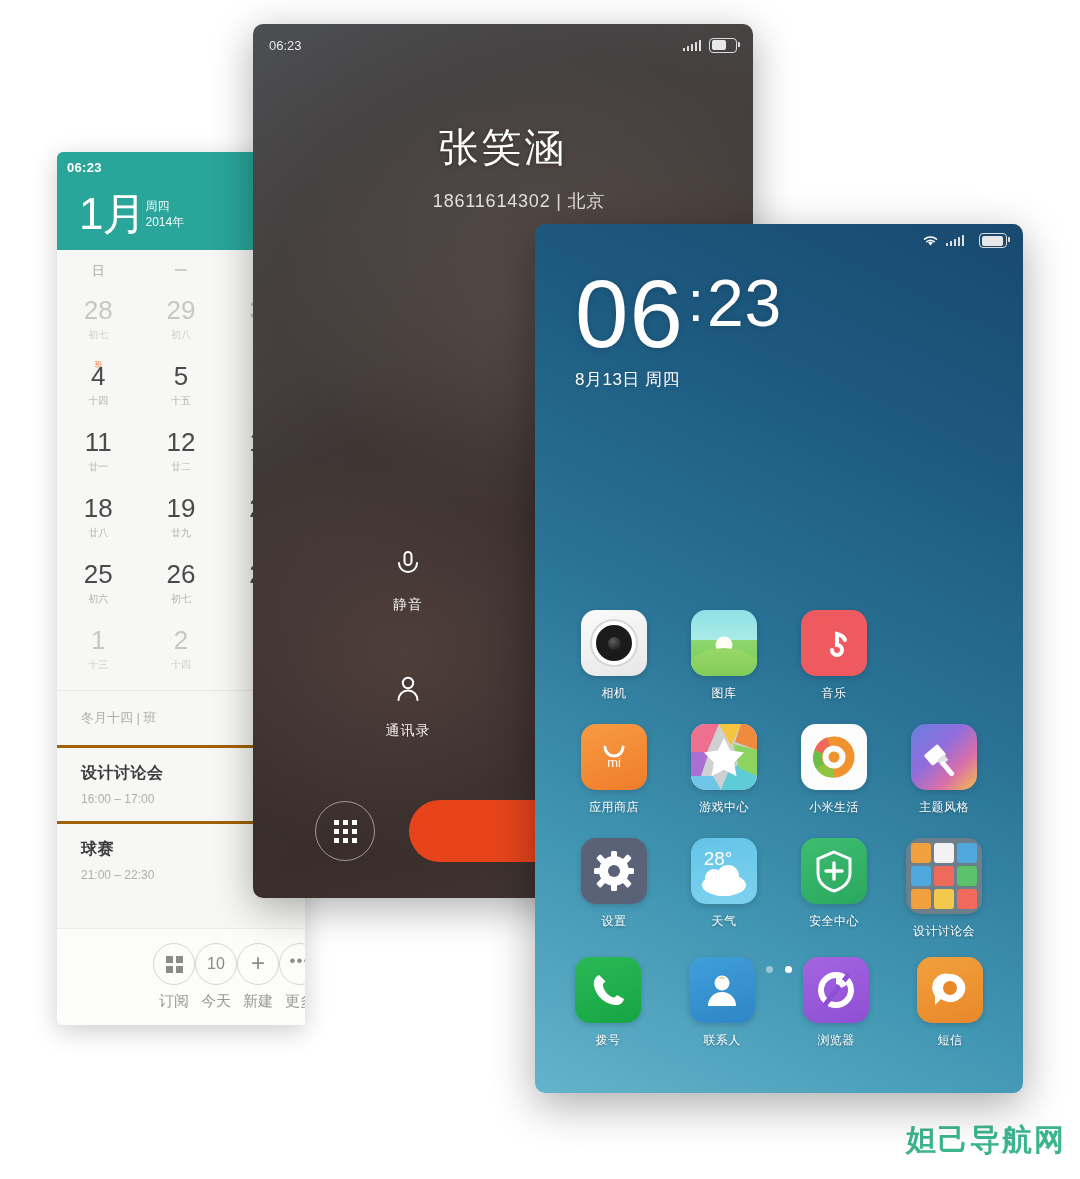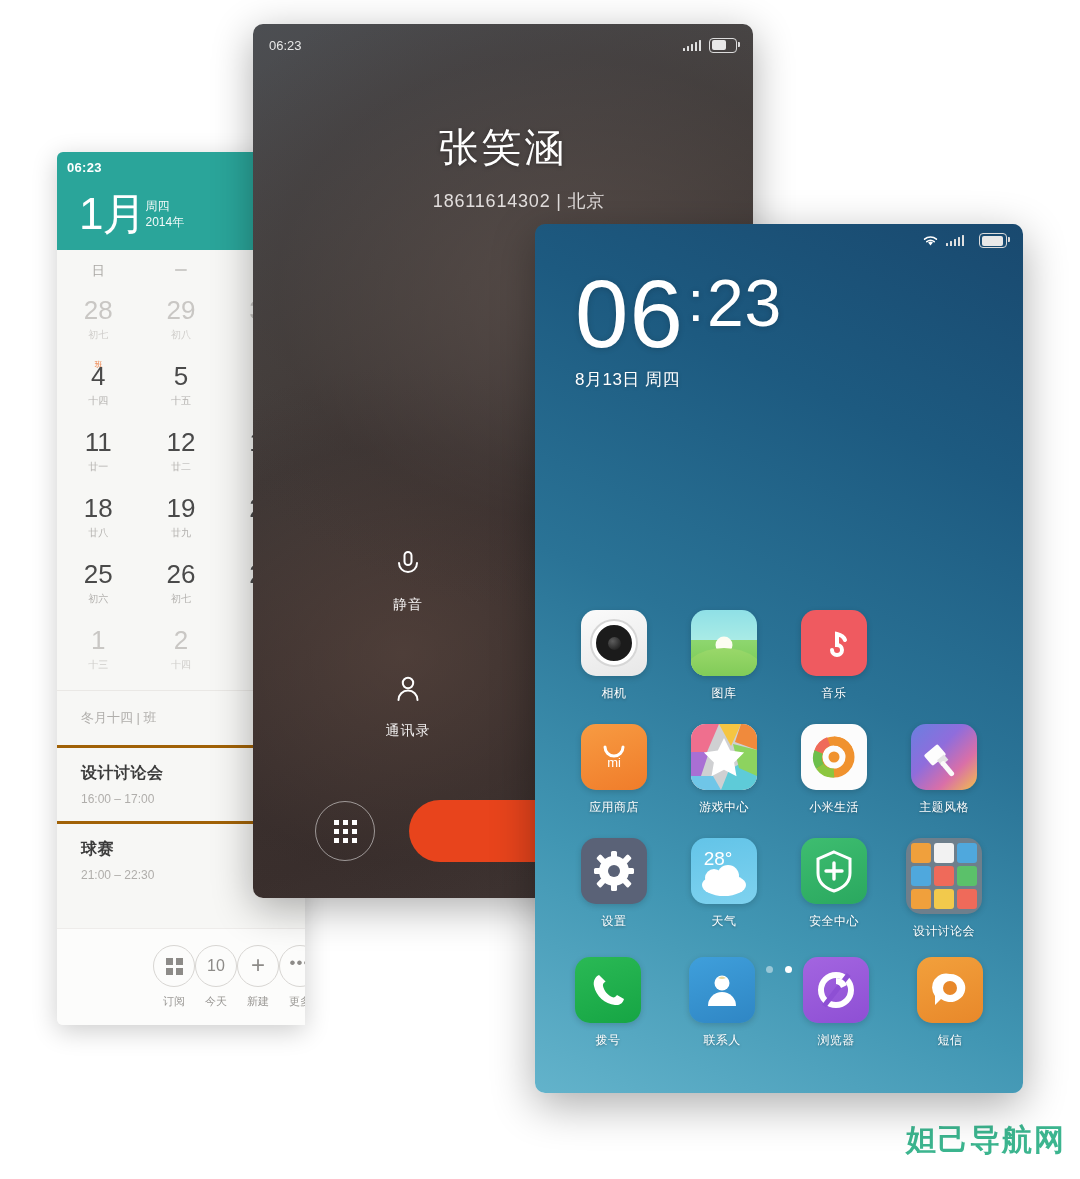--- a/index.html
+++ b/index.html
@@ -104,21 +104,21 @@
   }
   .cal-tool {
     width: 72px; display: flex; flex-direction: column; align-items: center;
   }
   .cal-tool .circ {
     width: 40px; height: 40px; border-radius: 50%;
     border: 1px solid #d8d6d3;
     display: flex; align-items: center; justify-content: center;
     color: #8d8b88;
   }
-  .cal-tool .lbl { font-size: 11px; color: #9a9895; margin-top: 7px; }
+  .cal-tool .lbl { font-size: 15px; color: #9a9895; margin-top: 7px; }
   .grid4 {
     display: grid; grid-template-columns: 7px 7px; grid-template-rows: 7px 7px;
     gap: 3px;
   }
   .grid4 i { background: #8d8b88; display: block; }
   .tnum { font-size: 16px; font-weight: 300; }
   .plus-g { font-size: 24px; font-weight: 200; line-height: 1; margin-top:-3px;}
   .dots3 { font-size: 17px; letter-spacing: 1px; line-height: 0.4; margin-top:-6px;}
 
   

